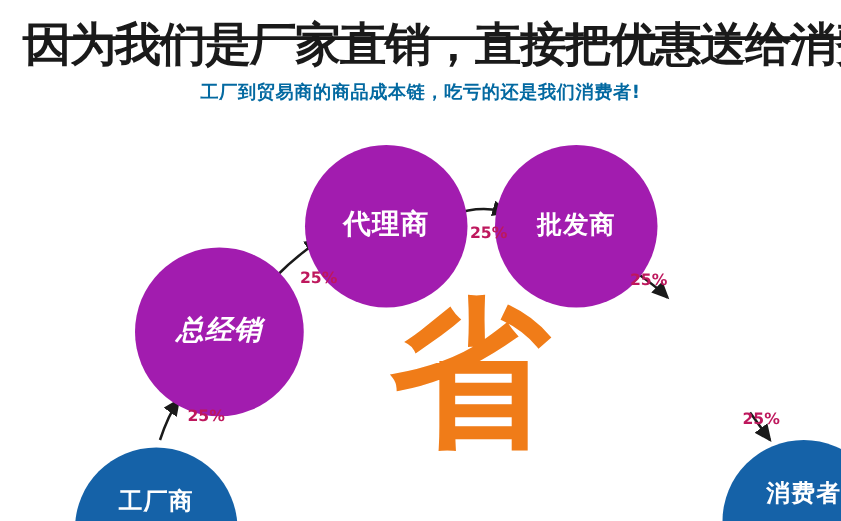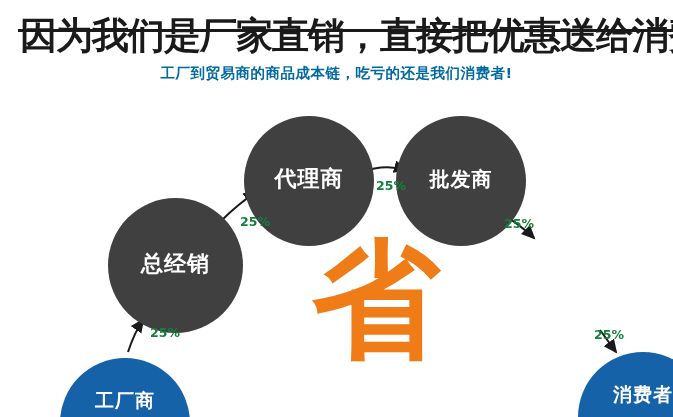--- a/index.html
+++ b/index.html
@@ -71,46 +71,46 @@
     position: absolute;
     border-radius: 50%;
     display: flex;
     align-items: center;
     justify-content: center;
     color: #ffffff;
     font-weight: bold;
     letter-spacing: 1px;
     box-sizing: border-box;
   }
-  .node-orange { background: #404040; }
+  .node-orange { background: #a21caf; }
   .node-blue   { background: #1562a8; }
 
   #node-factory   { left: 60px;  top: 358px; width: 130px; height: 130px; font-size: 19px; }
-  #node-zongjing  { left: 108px; top: 198px; width: 135px; height: 135px; font-size: 22px; }
+  #node-zongjing  { left: 108px; top: 198px; width: 135px; height: 135px; font-size: 22px; font-style: italic; }
   #node-agent     { left: 244px; top: 116px; width: 130px; height: 130px; font-size: 22px; }
   #node-wholesale { left: 396px; top: 116px; width: 130px; height: 130px; font-size: 20px; }
   #node-trader    { left: 520px; top: 204px; width: 128px; height: 128px; font-size: 22px; }
   #node-consumer  { left: 578px; top: 352px; width: 130px; height: 130px; font-size: 19px; }
 
   .node-label {
     display: block;
     text-align: center;
     transform: translateY(-2px);
   }
   #node-factory .node-label,
   #node-consumer .node-label {
     transform: translateY(-22px);
   }
 
   
   .pct {
     position: absolute;
     font-size: 12.5px;
     font-weight: bold;
-    color: #15803d;
+    color: #be185d;
     letter-spacing: 0;
     text-align: center;
   }
   #pct-1 { left: 150px; top: 325px; }
   #pct-2 { left: 240px; top: 214px; }
   #pct-3 { left: 376px; top: 178px; }
   #pct-4 { left: 504px; top: 216px; }
   #pct-5 { left: 594px; top: 327px; }
 
   .arrows {

